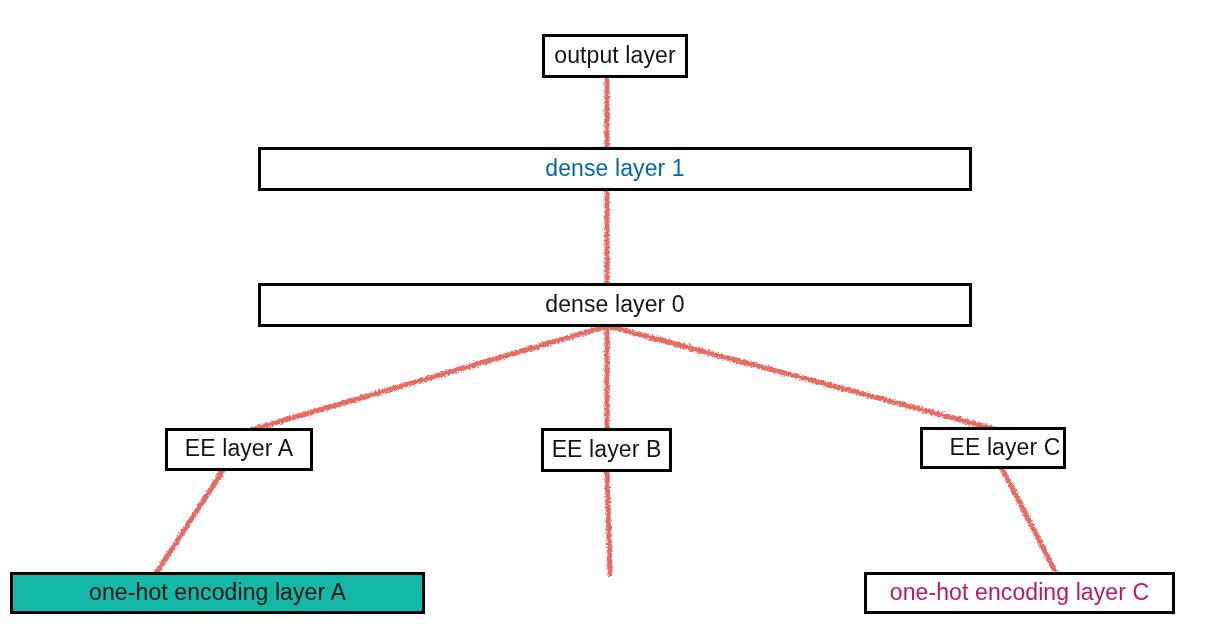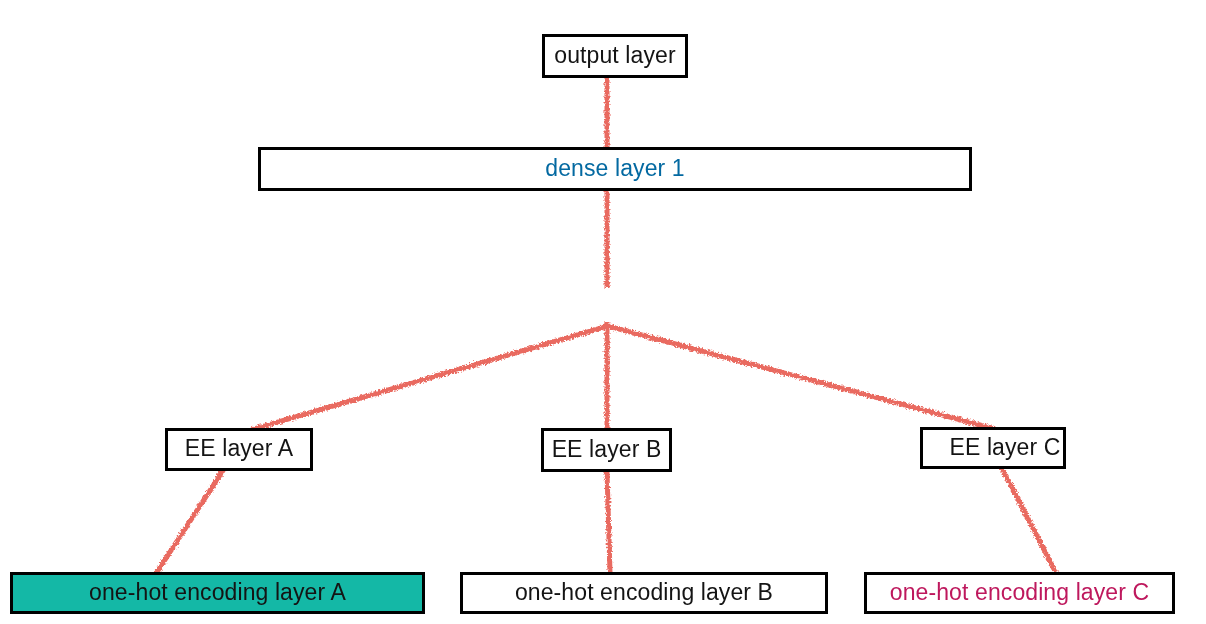--- a/index.html
+++ b/index.html
@@ -64,32 +64,32 @@
         <line x1="1001.1690169221472" y1="466.4436674834014" x2="1056.8309830778528" y2="574.5563325165987" stroke="#e96a60" stroke-width="5"></line>
       </g>
   </svg>
 
   <div class="node" style="left: 542px; top: 11px; width: 146px; height: 44px; border-color: rgb(0, 0, 0); background: rgb(255, 255, 255); color: rgb(20, 20, 20); margin-top: 23px;">
     <span>output layer</span>
   </div>
   <div class="node" style="left: 258px; top: 147px; width: 714px; height: 44px; border-color: rgb(0, 0, 0); background: rgb(255, 255, 255); color: #0369a1;">
     <span>dense layer 1</span>
   </div>
+  <div class="node" style="left: 258px; top: 283px; width: 714px; height: 44px; border-color: rgb(0, 0, 0); background: rgb(255, 255, 255); color: rgb(20, 20, 20);">
+    <span>dense layer 0</span>
+  </div>
   <div class="node" style="left: 165px; top: 428px; width: 148px; height: 43px; border-color: rgb(0, 0, 0); background: rgb(255, 255, 255); color: rgb(20, 20, 20);">
     <span>EE layer A</span>
   </div>
   <div class="node" style="left: 541px; top: 428px; width: 131px; height: 44px; border-color: rgb(0, 0, 0); background: rgb(255, 255, 255); color: rgb(20, 20, 20);">
     <span>EE layer B</span>
   </div>
   <div class="node" style="left: 920px; top: 427px; width: 146px; height: 42px; border-color: rgb(0, 0, 0); background: rgb(255, 255, 255); color: rgb(20, 20, 20); padding-left: 24px;">
     <span>EE layer C</span>
   </div>
   <div class="node" style="left: 10px; top: 572px; width: 415px; height: 42px; border-color: rgb(0, 0, 0); background: #14b8a6; color: rgb(20, 20, 20);">
     <span>one-hot encoding layer A</span>
   </div>
-  <div class="node" style="left: 460px; top: 572px; width: 368px; height: 42px; border-color: rgb(0, 0, 0); background: rgb(255, 255, 255); color: rgb(20, 20, 20);">
-    <span>one-hot encoding layer B</span>
-  </div>
   <div class="node" style="left: 864px; top: 572px; width: 311px; height: 42px; border-color: rgb(0, 0, 0); background: rgb(255, 255, 255); color: #be185d;">
     <span>one-hot encoding layer C</span>
   </div>
 
 </div>
 
 </body></html>

